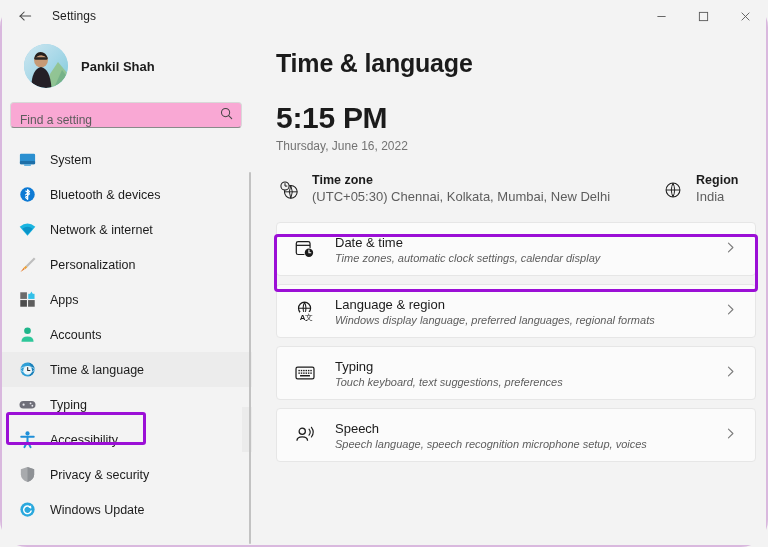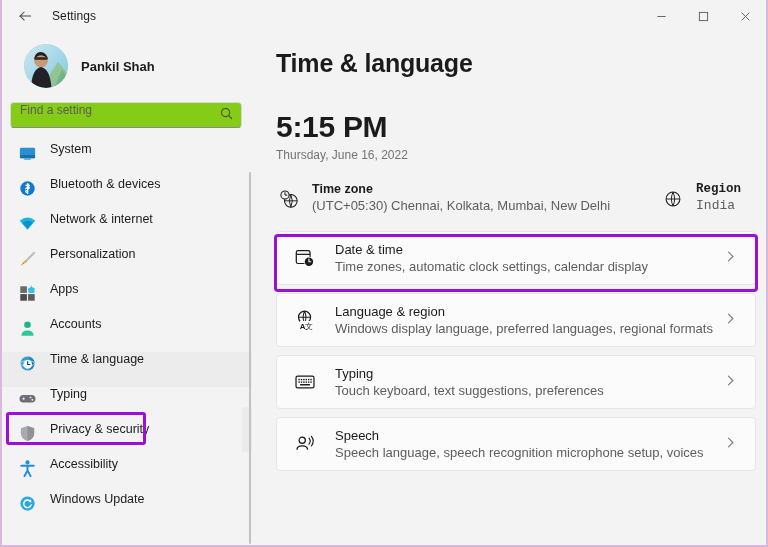--- a/index.html
+++ b/index.html
@@ -9,20 +9,21 @@
     overflow: hidden;
     background: #f3f3f3;
   }
   #app {
     position: relative;
     width: 768px; height: 547px;
     background: #f3f3f3;
     border-left: 2px solid #d9b8de;
     border-right: 2px solid #d9b8de;
     border-bottom: 2px solid #d9b8de;
+    border-radius: 27px;
   }
 
   
   .titlebar {
     position: absolute; top: 0; left: 0; right: 0; height: 32px;
     background: #f3f3f3;
     display: flex; align-items: center;
   }
   .back-btn {
     width: 34px; height: 30px;
@@ -63,43 +64,43 @@
   }
   .avatar svg { display: block; }
   .uname {
     font-size: 13px; font-weight: bold; color: #1b1b1b;
     margin-left: 13px;
   }
   .searchwrap { padding: 14px 10px 0 8px; }
   .searchbox {
     position: relative;
     height: 26px;
-    background: #84cc16;
+    background: #f9a8d4;
     border: 1px solid #d8d8d8;
     border-bottom-color: #8a8a8a;
     border-radius: 4px;
-    display: flex; align-items: flex-start;
+    display: flex; align-items: flex-end;
   }
   .searchbox input {
     border: 0; outline: 0; background: transparent;
     font-family: "Liberation Sans", sans-serif;
     font-size: 12px; color: #5c5c5c;
     padding-left: 9px; width: 200px;
   }
   .searchbox input::placeholder { color: #5c5c5c; }
   .srch-icon {
     position: absolute; right: 8px; top: 50%;
     transform: translateY(-50%);
     color: #444;
   }
 
   .navlist { margin-top: 14px; position: relative; }
   .navitem {
     height: 35px;
-    display: flex; 
+    display: flex; align-items: center;
     padding-left: 14px;
     position: relative;
   }
   .navitem .ni-icon {
     width: 22px; height: 22px; flex: 0 0 22px;
     display: flex; align-items: center; justify-content: center;
     margin-right: 12px;
   }
   .navitem .ni-label {
     font-size: 12.5px; color: #1b1b1b;
@@ -136,31 +137,31 @@
     position: absolute; top: 32px; left: 250px; right: 0; bottom: 0;
     background: #f3f3f3;
     padding-left: 24px;
   }
   .page-title {
     font-size: 25px; font-weight: bold; color: #1b1b1b;
     margin-top: 17px; letter-spacing: -.2px;
   }
   .big-clock {
     font-size: 30px; font-weight: bold; color: #1b1b1b;
-    margin-top: 32px; letter-spacing: -.3px;
+    margin-top: 23px; letter-spacing: -.3px;
   }
   .big-date {
     font-size: 12px; color: #737373; margin-top: 4px;
   }
 
   .tz-row {
     display: flex; margin-top: 20px; align-items: flex-start;
   }
   .tz-block, .rg-block { display: flex; align-items: center; }
-  .rg-block { margin-left: 50px; font-family: Liberation Mono, monospace; }
+  .rg-block { margin-left: 50px; }
   .tz-ico {
     width: 26px; flex: 0 0 26px; display: flex; justify-content: center;
     padding-top: 3px; color: #1b1b1b;
   }
   .tz-txt .t1 { font-size: 12.5px; font-weight: bold; color: #1b1b1b; }
   .tz-txt .t2 { font-size: 13px; color: #5d5d5d; margin-top: 2px; }
   .tz-txt { margin-left: 10px; }
 
   .cards { margin-top: 18px; }
   .card {
@@ -173,21 +174,21 @@
     display: flex; align-items: center;
     padding-left: 14px;
   }
   .card-ico {
     width: 28px; flex: 0 0 28px;
     display: flex; align-items: center; justify-content: center;
     color: #1b1b1b;
   }
   .card-txt { margin-left: 16px; }
   .card-txt .c1 { font-size: 13px; color: #1b1b1b; }
-  .card-txt .c2 { font-size: 13px; color: #5d5d5d; margin-top: 2px; }
+  .card-txt .c2 { font-size: 11px; color: #5d5d5d; margin-top: 2px; font-style: italic; }
   .chev {
     position: absolute; right: 18px; top: 50%;
     transform: translateY(-50%);
     color: #7a7a7a;
   }
   .card.highlight {
     margin-left: 0;
   }
   .hl-card {
     position: absolute;
@@ -361,36 +362,36 @@
             <circle cx="13.2" cy="8.9" r=".95" fill="#e9e9ef"></circle>
             <circle cx="15.1" cy="11.3" r=".95" fill="#e9e9ef"></circle>
           </svg>
         </span>
         <span class="ni-label">Typing</span>
       </div>
 
       <div class="navitem">
         <span class="ni-icon">
           <svg width="19" height="19" viewBox="0 0 20 20">
-            <path d="M10 2 L17 4.6 v5.2 q0 5.6-7 8.2 q-7-2.6-7-8.2 V4.6 z" fill="#a8aaad"></path>
-            <path d="M10 2 L17 4.6 v5.2 q0 5.6-7 8.2 z" fill="#8e9195"></path>
-          </svg>
-        </span>
-        <span class="ni-label">Privacy &amp; security</span>
-      </div>
-
-      <div class="navitem">
-        <span class="ni-icon">
-          <svg width="19" height="19" viewBox="0 0 20 20">
             <circle cx="10" cy="3.6" r="2.2" fill="#1f8fd8"></circle>
             <path d="M3.4 7.1 h13.2" stroke="#1f8fd8" stroke-width="2.1" stroke-linecap="round"></path>
             <path d="M10 7 v5 l-3.2 6 M10 12 l3.2 6" stroke="#1f8fd8" stroke-width="2.1" fill="none" stroke-linecap="round"></path>
           </svg>
         </span>
         <span class="ni-label">Accessibility</span>
+      </div>
+
+      <div class="navitem">
+        <span class="ni-icon">
+          <svg width="19" height="19" viewBox="0 0 20 20">
+            <path d="M10 2 L17 4.6 v5.2 q0 5.6-7 8.2 q-7-2.6-7-8.2 V4.6 z" fill="#a8aaad"></path>
+            <path d="M10 2 L17 4.6 v5.2 q0 5.6-7 8.2 z" fill="#8e9195"></path>
+          </svg>
+        </span>
+        <span class="ni-label">Privacy &amp; security</span>
       </div>
 
       <div class="navitem">
         <span class="ni-icon">
           <svg width="19" height="19" viewBox="0 0 20 20">
             <circle cx="10" cy="10" r="7.5" fill="#2aa8dd"></circle>
             <path d="M13.4 8.2 a4 4 0 1 0 .4 3.4" fill="none" stroke="#fff" stroke-width="1.5" stroke-linecap="round"></path>
             <path d="M13.9 5.6 l-.2 2.9 -2.8-.5 z" fill="#fff"></path>
           </svg>
         </span>

